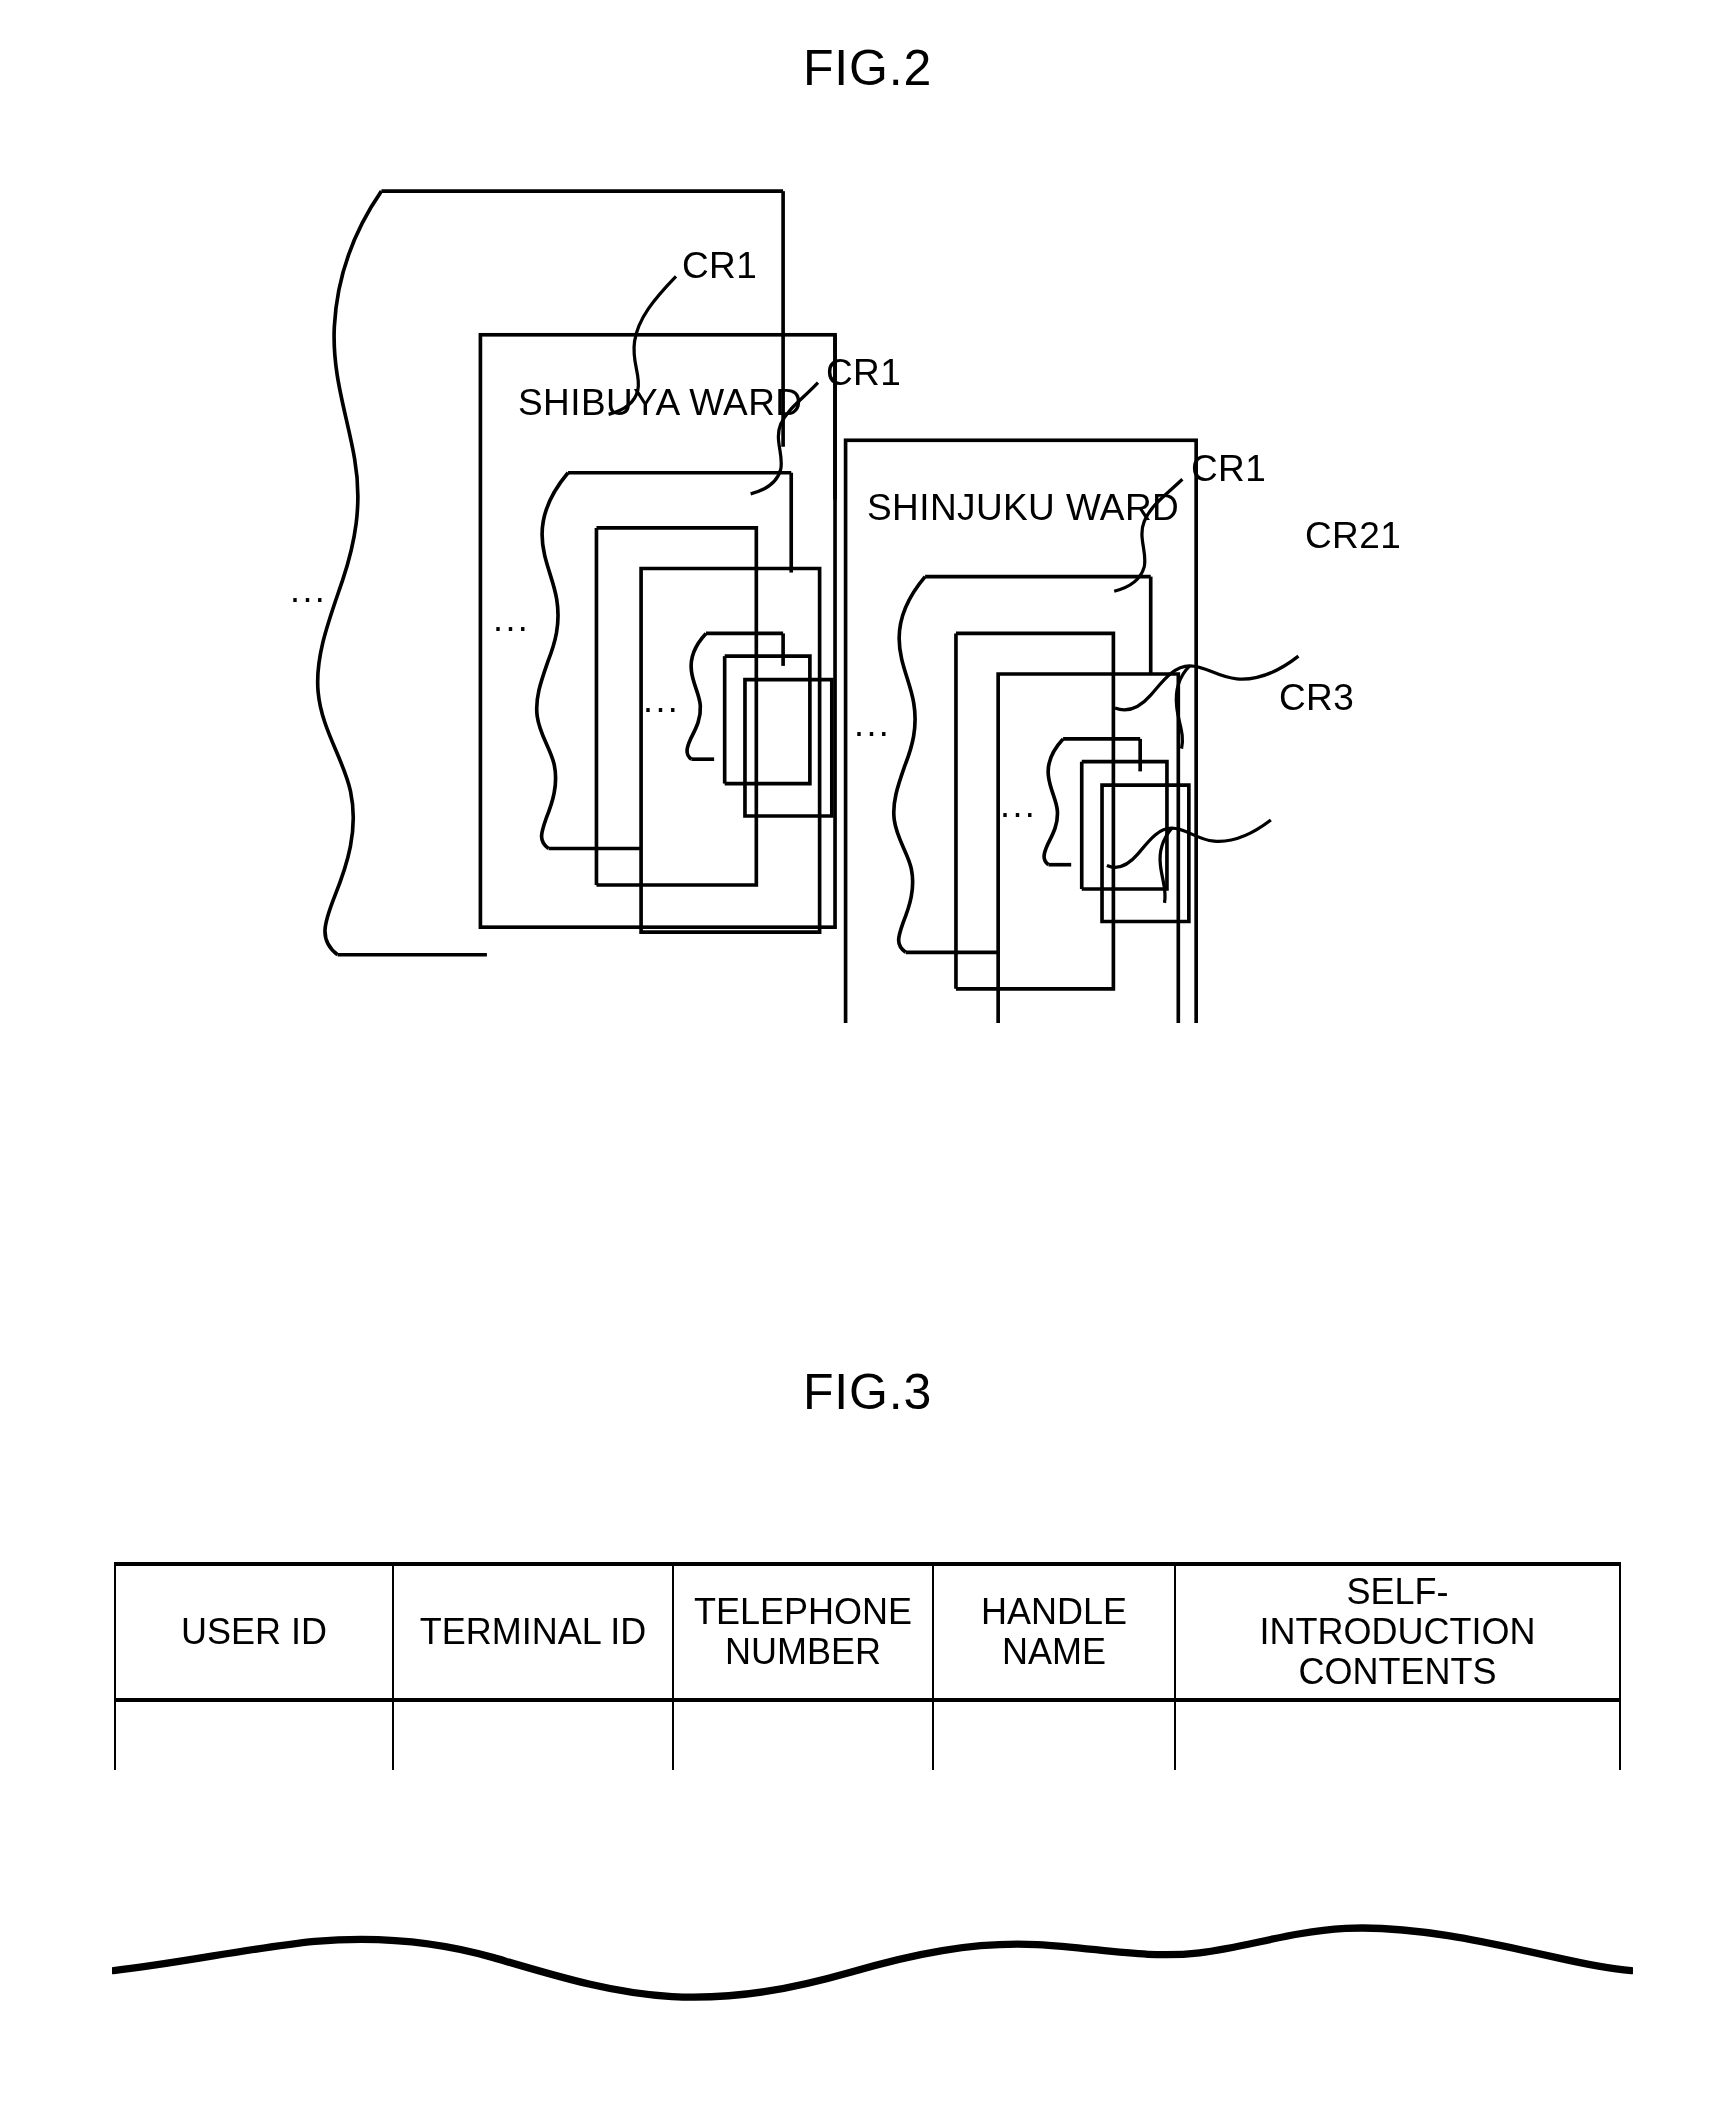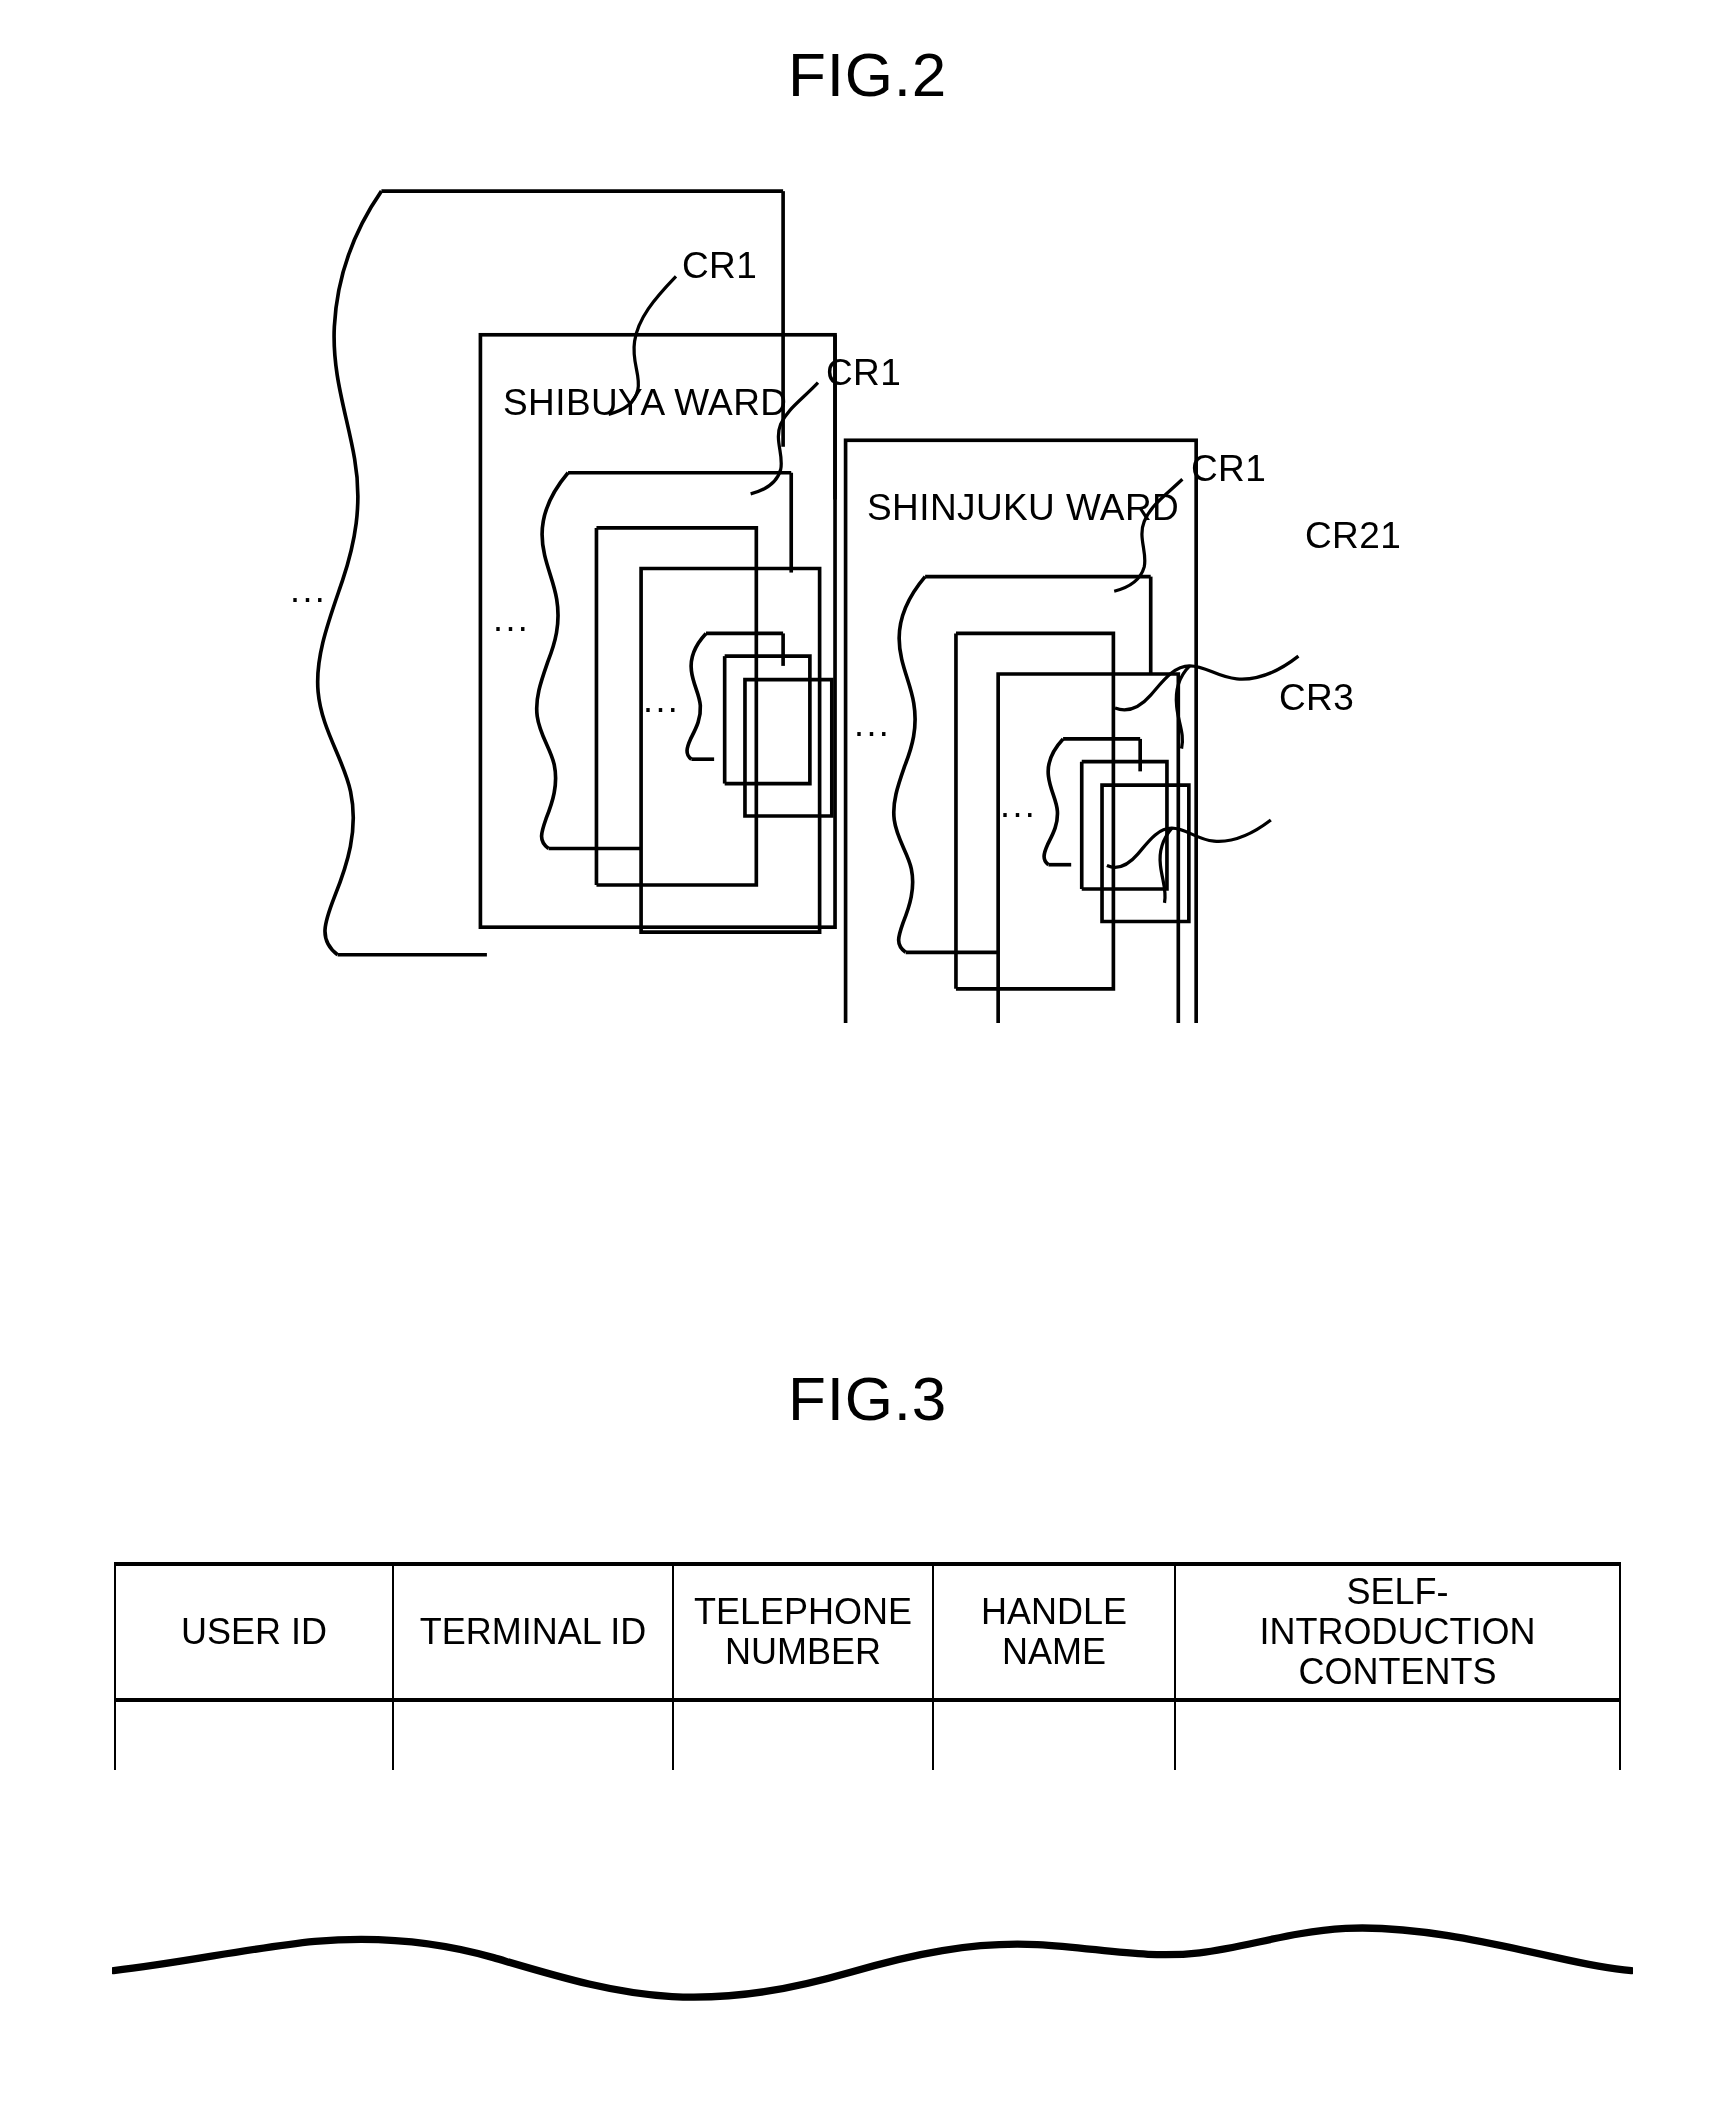--- a/index.html
+++ b/index.html
@@ -11,21 +11,21 @@
     width: 1735px; height: 2108px;
     position: relative;
     font-family: "Liberation Sans", sans-serif;
     color: #000;
     overflow: hidden;
   }
   .fig-title {
     position: absolute;
     width: 100%;
     text-align: center;
-    font-size: 62px;
+    font-size: 50px;
     font-weight: 400;
     letter-spacing: 0.8px;
   }
   #fig2-title { top: 39px; left: 0; }
   #fig3-title { top: 1363px; left: 0; }
 
   
   #fig2-area {
     position: absolute;
     left: 0; top: 114px;
@@ -239,21 +239,21 @@
   <div class="ref-label" style="left:682px; top:131px;">CR1</div>
 
   <div class="ref-label" style="left:826px; top:238px;">CR1</div>
 
   <div class="ref-label" style="left:1191px; top:334px;">CR1</div>
 
   <div class="ref-label" style="left:1305px; top:401px;text-align:right;">CR21</div>
 
   <div class="ref-label" style="left:1279px; top:563px;">CR3</div>
 
-  <div class="card-label" style="left:503px; top:268px;">SHIBUYA WARD</div>
+  <div class="card-label" style="left:518px; top:268px;">SHIBUYA WARD</div>
 
   <div class="card-label" style="left:867px; top:373px;">SHINJUKU WARD</div>
 
   <div class="ellipsis-mark" style="left:290px; top:458px;">...</div>
 
   <div class="ellipsis-mark" style="left:493px; top:487px;">...</div>
 
   <div class="ellipsis-mark" style="left:643px; top:568px;">...</div>
 
   <div class="ellipsis-mark" style="left:854px; top:592px;">...</div>

